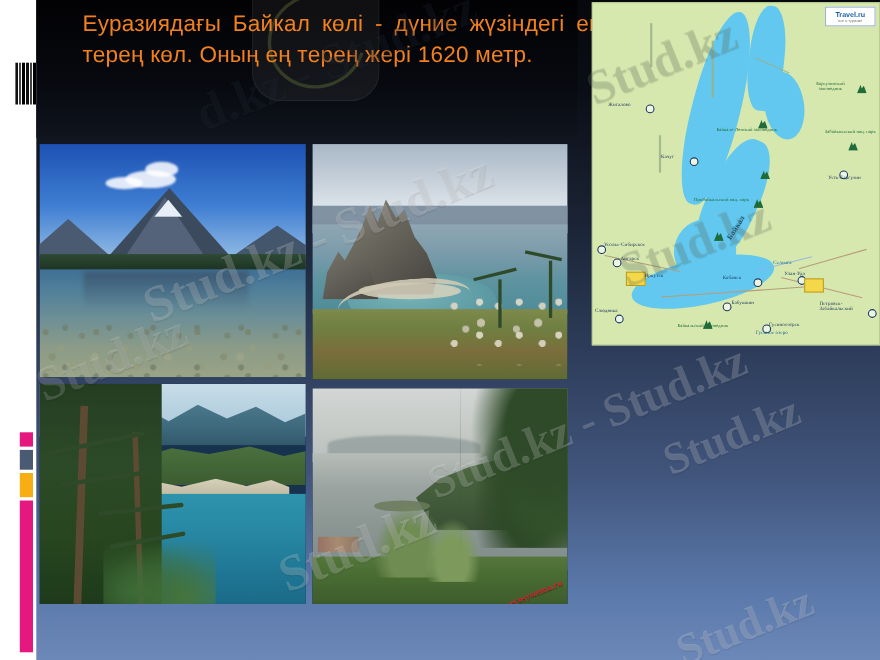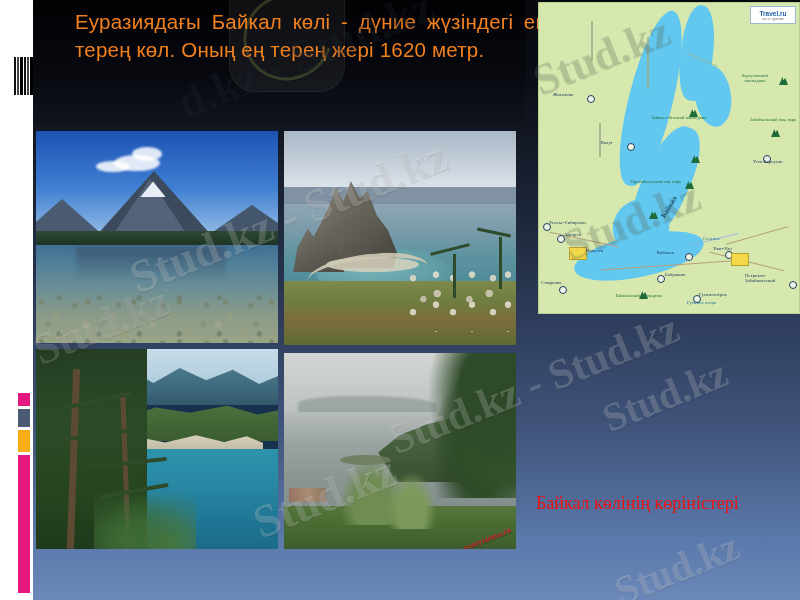--- a/index.html
+++ b/index.html
@@ -375,21 +375,20 @@
     <div class="lbl lbl-blue" style="left:164px;top:233px;">Селенга</div>
     <div class="lbl lbl-blue" style="left:148px;top:297px;">Гусиное озеро</div>
     <div class="lbl lbl-lake" style="left:118px;top:200px;transform:rotate(-58deg);">Байкал</div>
 
     <div class="travel-logo">
       <div class="tl1">Travel.ru</div>
       <div class="tl2">все о туризме</div>
     </div>
   </div>
 
-  <div class="cap cap-photos">Байкал көлінің көріністері</div>
 
   <div class="wm-layer">
     <div class="wm wm-d wm1">d.kz - Stud.kz</div>
     <div class="wm wm2">Stud.kz - Stud.kz</div>
     <div class="wm wm3">Stud.kz - Stud.kz</div>
     <div class="wm wm4">Stud.kz</div>
     <div class="wm wm5">Stud.kz</div>
     <div class="wm wm6">Stud.kz</div>
     <div class="wm wm7">Stud.kz</div>
     <div class="wm wm8">Stud.kz</div>

